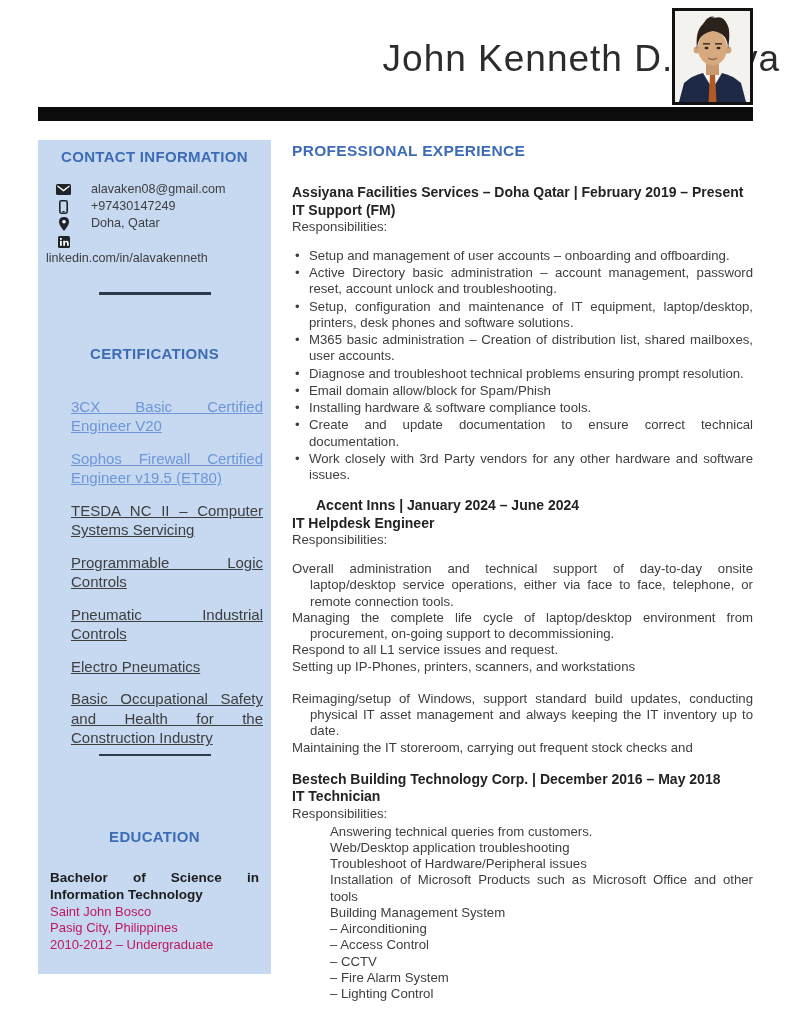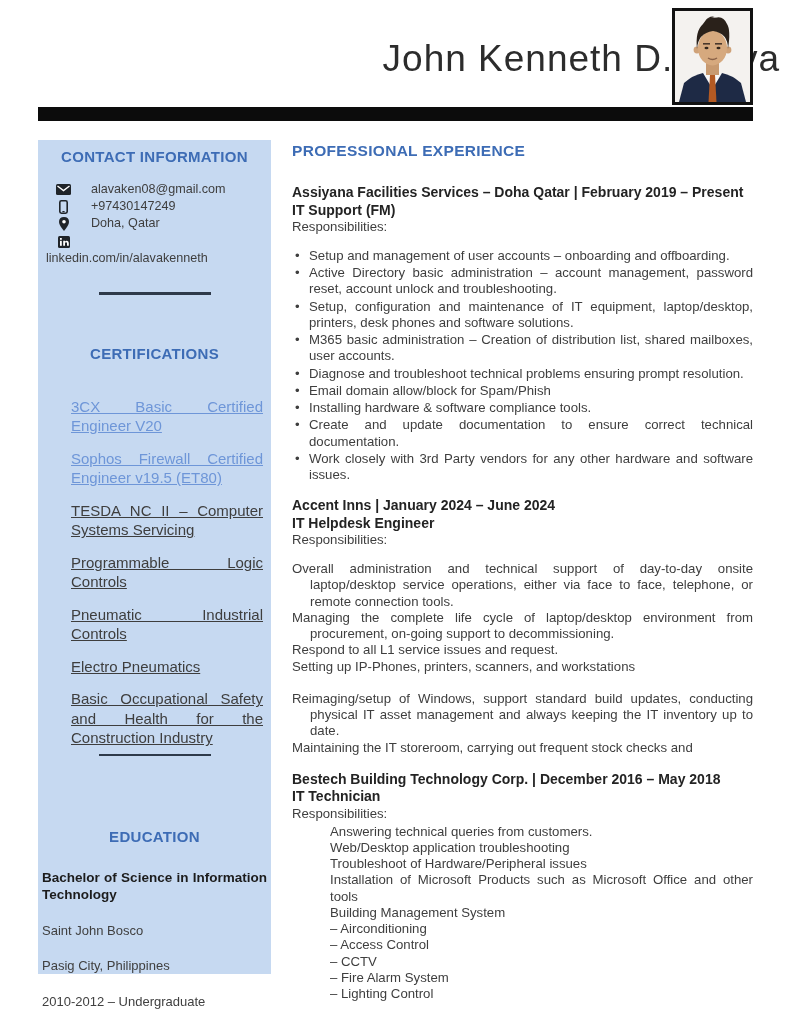--- a/index.html
+++ b/index.html
@@ -45,23 +45,23 @@
   .div2 { width:112px; margin-top:6px; }
   .cert-heading { margin-top:50px; }
   .cert-list { margin-top:34px; padding:0 8px 0 33px; }
   .cert-item {
     margin-bottom:13px; text-align:justify; color:#3e3e3e; font-size:15px;
     line-height:1.3;
     text-decoration:underline;
   }
   .cert-item.blue { color:#6e96d8; }
   .edu-heading { margin-top:72px; }
-  .edu-block { margin-top:24px; padding:0 4px; font-size:13px; line-height:1.25; }
+  .edu-block { margin-top:24px; padding:0 12px; font-size:13px; line-height:1.25; }
   .edu-degree { font-weight:bold; color:#1c1c1c; text-align:justify; font-size:13.5px; }
-  .edu-line { color:#404040; margin-top:19px; }
+  .edu-line { color:#be185d; margin-top:0; }
   
   .main {
     position:absolute; top:141px; left:292px; width:461px;
     font-size:13.2px; line-height:1.23; color:#3e3e3e;
   }
   .main-heading {
     color:#3d6cb5; font-weight:bold; font-size:15.5px; letter-spacing:0.3px;
   }
   .job1 { margin-top:24px; }
   .company {
@@ -209,21 +209,21 @@
         <div class="bullet">M365 basic administration – Creation of distribution list, shared mailboxes, user accounts.</div>
         <div class="bullet">Diagnose and troubleshoot technical problems ensuring prompt resolution.</div>
         <div class="bullet">Email domain allow/block for Spam/Phish</div>
         <div class="bullet">Installing hardware &amp; software compliance tools.</div>
         <div class="bullet">Create and update documentation to ensure correct technical documentation.</div>
         <div class="bullet">Work closely with 3rd Party vendors for any other hardware and software issues.</div>
       </div>
     </div>
 
     <div class="job2">
-      <div class="company" style="text-align:left;">Accent Inns | January 2024 – June 2024</div>
+      <div class="company" style="text-align:left;margin-left:24px;">Accent Inns | January 2024 – June 2024</div>
       <div class="job-title">IT Helpdesk Engineer</div>
       <div class="resp-label">Responsibilities:</div>
       <div class="paras">
         <div class="hang">Overall administration and technical support of day-to-day onsite laptop/desktop service operations, either via face to face, telephone, or remote connection tools.</div>
         <div class="hang">Managing the complete life cycle of laptop/desktop environment from procurement, on-going support to decommissioning.</div>
         <div class="hang">Respond to all L1 service issues and request.</div>
         <div class="hang">Setting up IP-Phones, printers, scanners, and workstations</div>
         <div class="hang gap-top">Reimaging/setup of Windows, support standard build updates, conducting physical IT asset management and always keeping the IT inventory up to date.</div>
         <div class="hang">Maintaining the IT storeroom, carrying out frequent stock checks and</div>
       </div>

